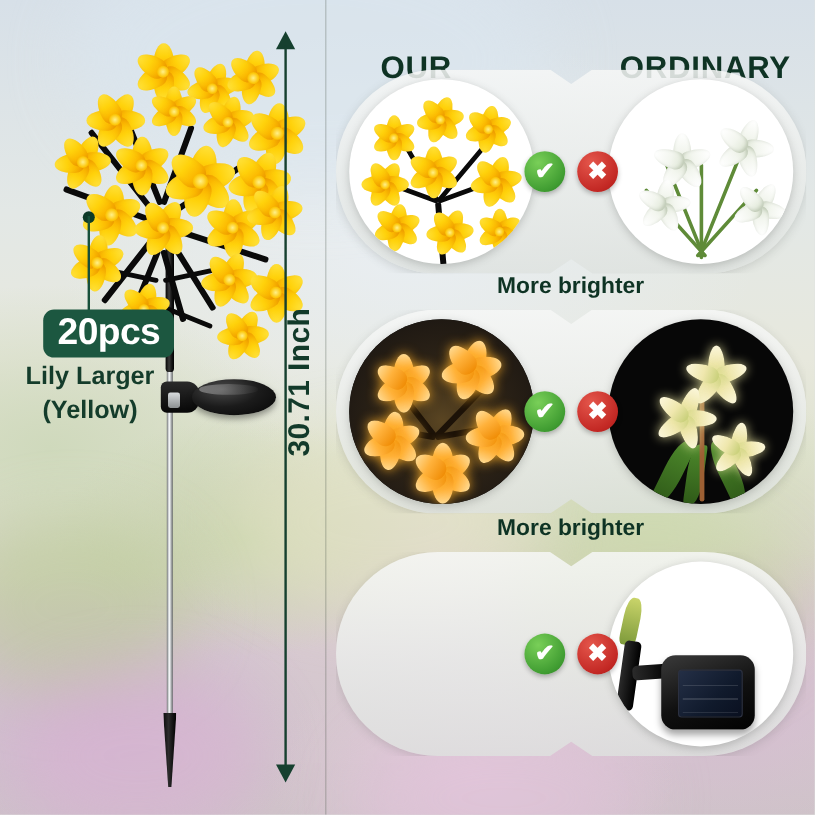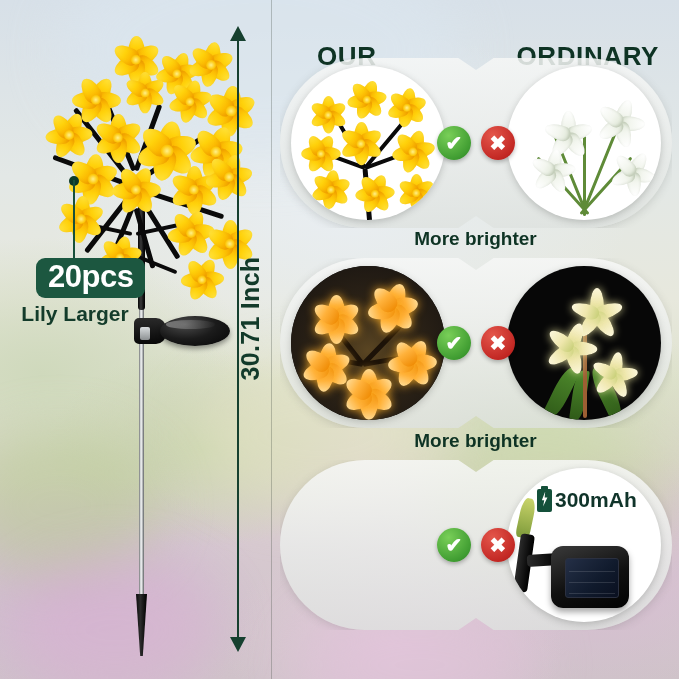--- a/index.html
+++ b/index.html
@@ -511,20 +511,21 @@
           <span class="petal" style="transform:rotate(326deg)"></span>
           <span class="core"></span>
       </div>
     </div>
 
     <div class="callout-dot"></div>
     <div class="callout-line"></div>
     <div class="pcs-badge">20pcs</div>
     <div class="pcs-label">
       <div>Lily Larger</div>
+      <div>(Yellow)</div>
     </div>
 
     <div class="dim">
       <div class="dim-arrow up"></div>
       <div class="dim-line"></div>
       <div class="dim-arrow down"></div>
       <div class="dim-text">30.71 Inch</div>
     </div>
   </div>
 
@@ -769,24 +770,20 @@
     <div class="row r3">
       <div class="row-panel"></div>
 
 
       <div class="marks">
         <div class="mark ok">✔</div>
         <div class="mark no">✖</div>
       </div>
 
       <div class="circ right">
-        <div class="mah r">
-          <span class="batt"></span>
-          <span>300mAh</span>
-        </div>
         <div class="art">
           <div class="sp-green" style="left:12px;top:30px;width:14px;height:40px;transform:rotate(12deg);"></div>
           <div class="sp-arm" style="left:10px;top:66px;width:14px;height:58px;transform:rotate(8deg);"></div>
           <div class="sp-arm" style="left:20px;top:86px;width:32px;height:12px;transform:rotate(-4deg);"></div>
           <div class="sp-rect">
             <div class="cell"></div>
           </div>
         </div>
       </div>
     </div>

